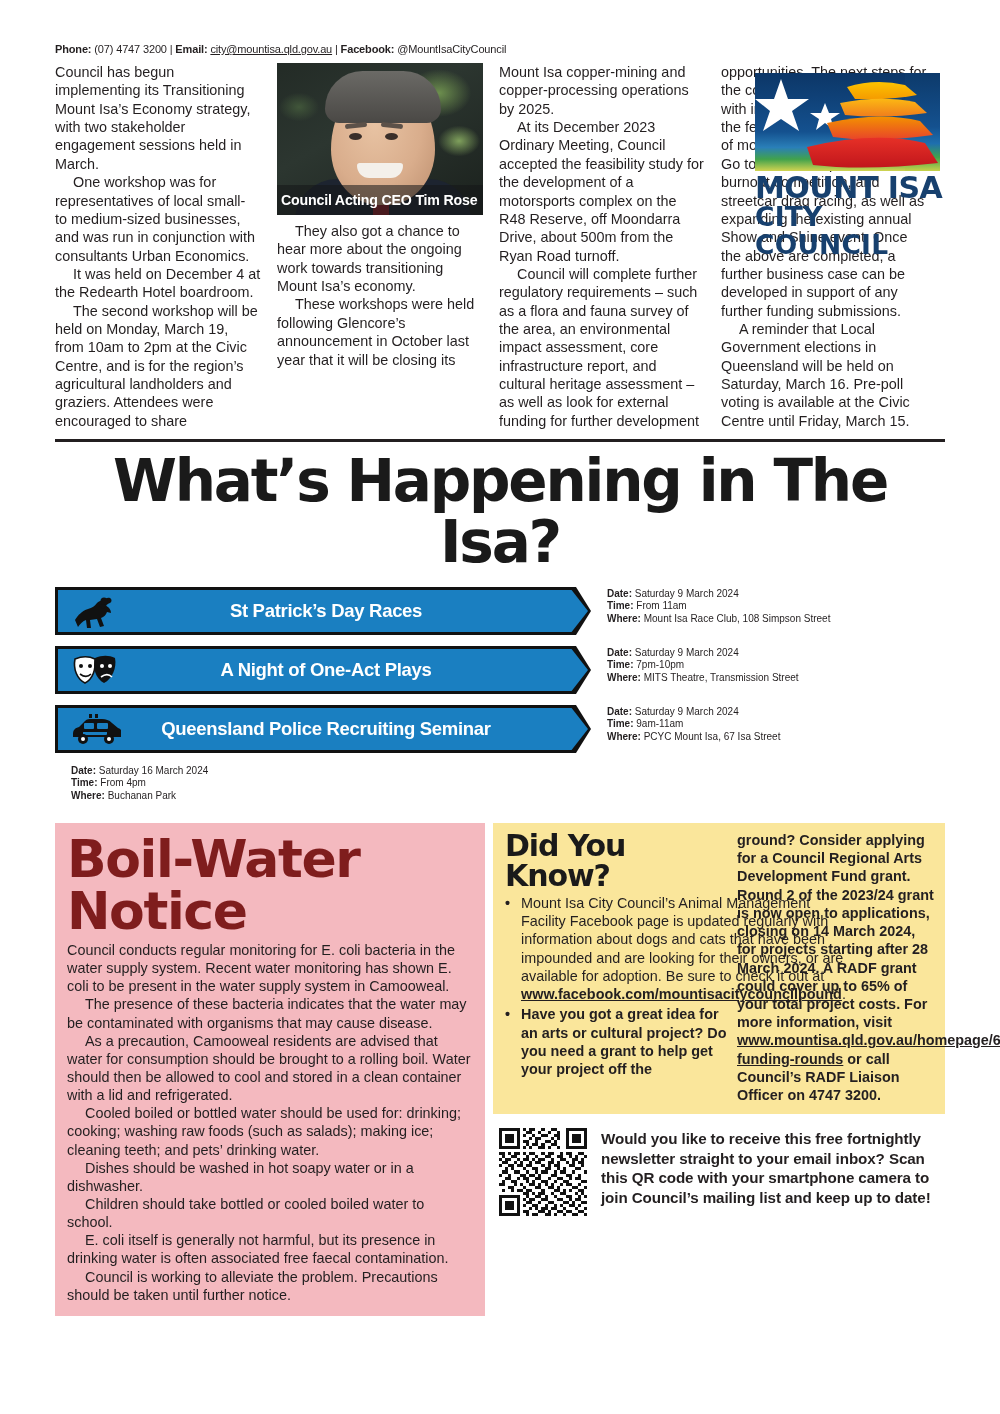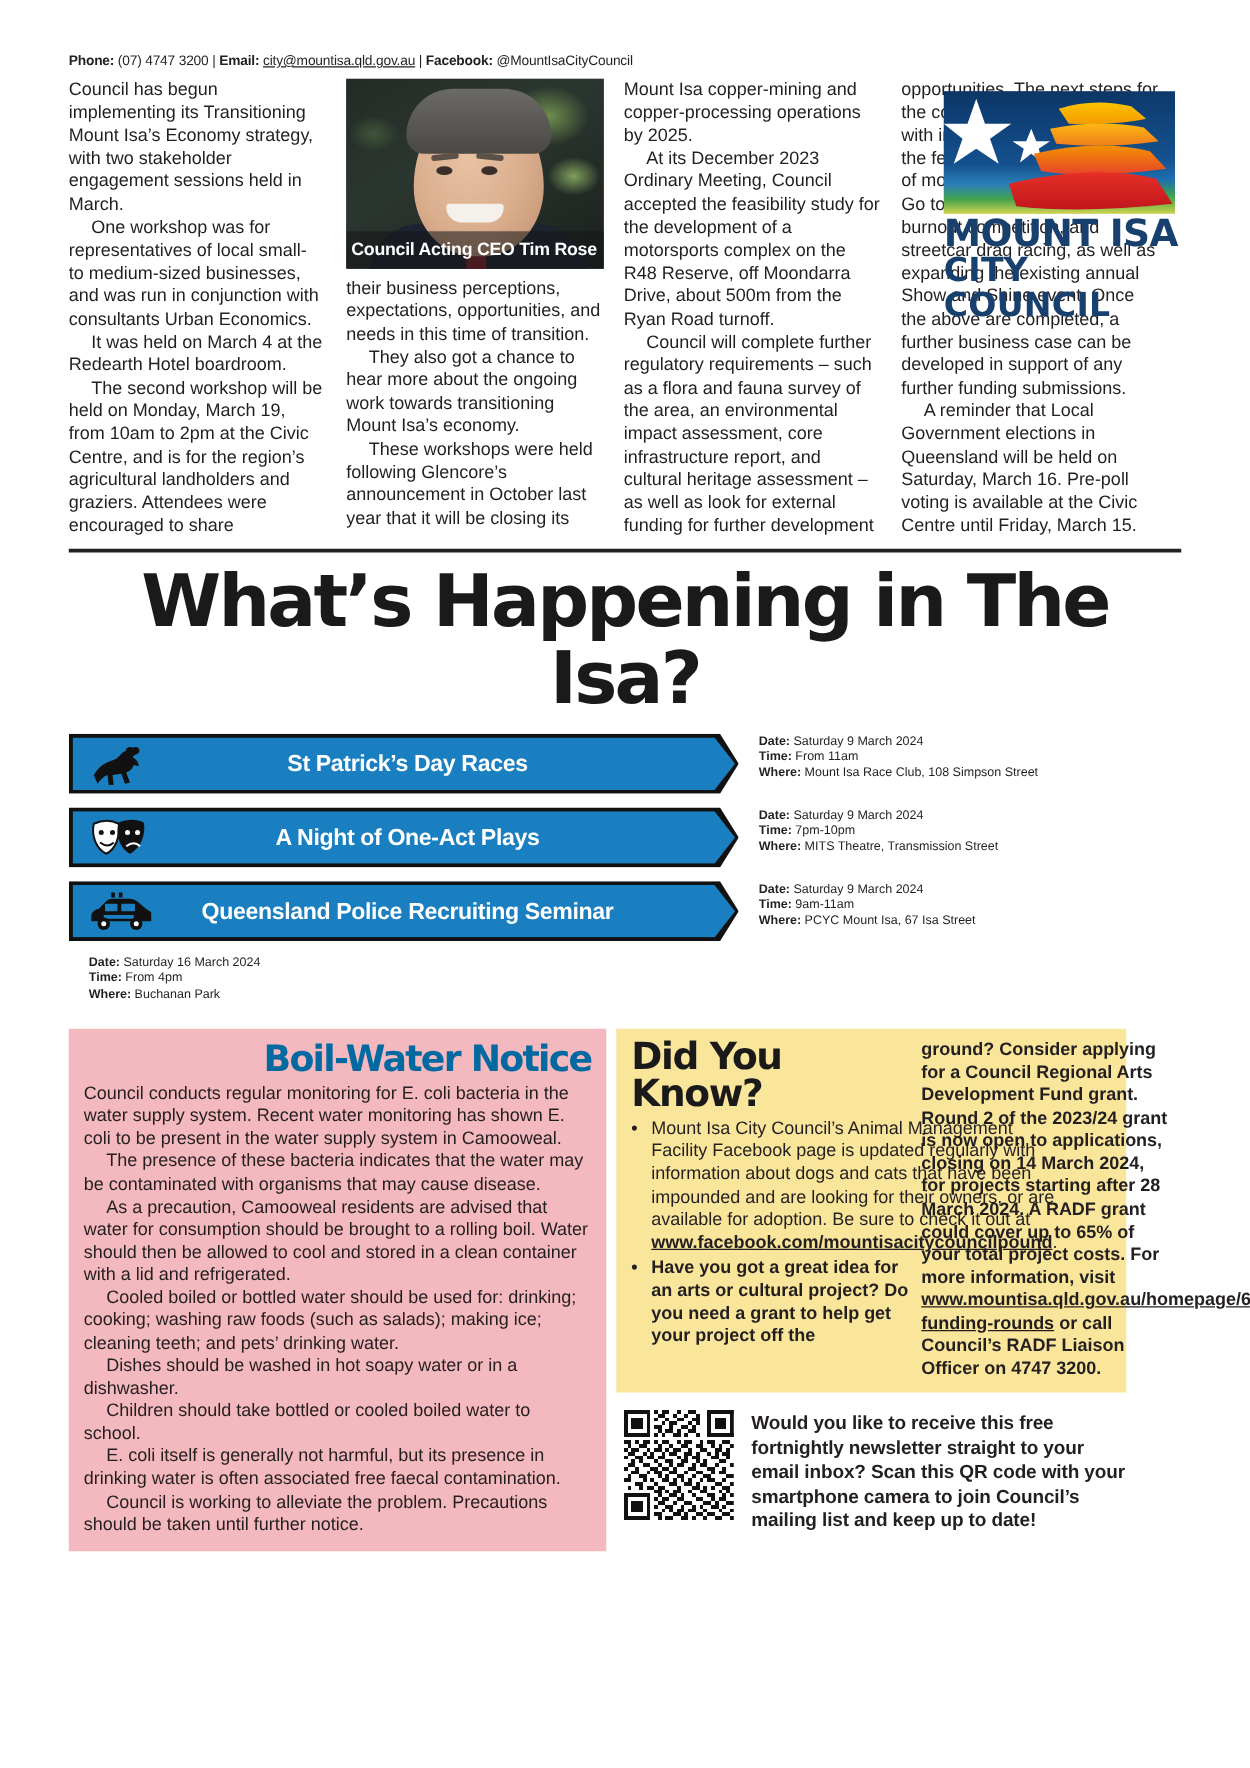--- a/index.html
+++ b/index.html
@@ -90,26 +90,26 @@
      display:flex; align-items:center; justify-content:center;
      color:#fff; font-weight:bold; font-size:18.5px; letter-spacing:-0.3px;
      font-family:"Liberation Sans", sans-serif; text-align:center;}
   .edetails { margin-left:16px; font-size:10px; line-height:1.245; padding-top:1px; }
   .edetails div { white-space:nowrap; }
   .edetails b { font-weight:bold; }
 
   
   .lower { display:flex; margin-top:4px; gap:8px; align-items:flex-start;}
   .boil { width:430px; background:#f4b9bf; padding:10px 12px 12px 12px; }
-  .boil h2 { font-family:"DejaVu Sans", sans-serif; font-weight:bold; font-size:29px; margin:0 0 4px 0;
-     letter-spacing:-1.4px; color:#0369a1; line-height:1.0;text-align:right;}
+  .boil h2 { font-family:"DejaVu Sans", sans-serif; font-weight:bold; font-size:52px; margin:0 0 4px 0;
+     letter-spacing:-1.4px; color:#7f1d1d; line-height:1.0;}
   .boil p { margin:0; font-size:14.4px; line-height:1.26; text-indent:18px; }
   .boil p.first { text-indent:0; }
 
-  .rightcol { width:408px; }
+  .rightcol { width:452px; }
   .dyk { background:#fae69b; padding:8px 10px 10px 12px; display:flex; gap:10px; }
   .dyk-left { width:222px; }
   .dyk-right { width:200px; }
   .dyk h2 { font-family:"DejaVu Sans", sans-serif; font-weight:bold; font-size:30px; margin:0 0 3px 0;
      letter-spacing:-1.1px; color:#1a1a1a; line-height:1.0;}
   .bullet { display:flex; font-size:14.4px; line-height:1.265; }
   .bullet .dot { width:16px; flex:0 0 16px; font-weight:bold; }
   .bullet .bt { flex:1; }
   .b2 { font-weight:bold; margin-top:2px; }
   .dyk-right .cont { font-size:14.4px; line-height:1.265; font-weight:bold; }
@@ -174,38 +174,37 @@
       </svg>
     </div>
     <div class="txt1">MOUNT ISA</div>
     <div class="txt2">CITY COUNCIL</div>
   </div>
 
   <div class="article">
     <div class="col">
       <p class="first">Council has begun implementing its Transitioning Mount Isa’s Economy strategy, with two stakeholder engagement sessions held in March.</p>
       <p>One workshop was for representatives of local small- to medium-sized businesses, and was run in conjunction with consultants Urban Economics.</p>
-      <p>It was held on March 4 at the Redearth Hotel boardroom.</p>
+      <p>It was held on December 4 at the Redearth Hotel boardroom.</p>
       <p>The second workshop will be held on Monday, March 19, from 10am to 2pm at the Civic Centre, and is for the region’s agricultural landholders and graziers. Attendees were encouraged to share</p>
     </div>
     <div class="col">
       <div class="photo">
         <div class="bg"></div>
         <div class="shirt"></div>
         <div class="tie"></div>
         <div class="face"></div>
         <div class="hair"></div>
         <div class="brow1"></div>
         <div class="brow2"></div>
         <div class="eye1"></div>
         <div class="eye2"></div>
         <div class="mouth"></div>
         <div class="caption">Council Acting CEO Tim Rose</div>
       </div>
-      <p class="first">their business perceptions, expectations, opportunities, and needs in this time of transition.</p>
       <p>They also got a chance to hear more about the ongoing work towards transitioning Mount Isa’s economy.</p>
       <p>These workshops were held following Glencore’s announcement in October last year that it will be closing its</p>
     </div>
     <div class="col">
       <p class="first">Mount Isa copper-mining and copper-processing operations by 2025.</p>
       <p>At its December 2023 Ordinary Meeting, Council accepted the feasibility study for the development of a motorsports complex on the R48 Reserve, off Moondarra Drive, about 500m from the Ryan Road turnoff.</p>
       <p>Council will complete further regulatory requirements – such as a flora and fauna survey of the area, an environmental impact assessment, core infrastructure report, and cultural heritage assessment – as well as look for external funding for further development</p>
     </div>
     <div class="col">
       <p class="first">opportunities. The next steps for the committee are to explore – with input from stakeholders – the feasibility of holding a series of motoring events, including a Go to Whoa competition, burnout competition, and streetcar drag racing, as well as expanding the existing annual Show and Shine event. Once the above are completed, a further business case can be developed in support of any further funding submissions.</p>

